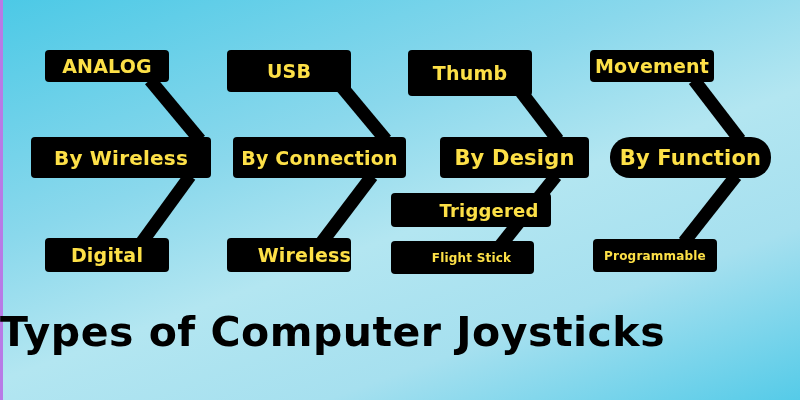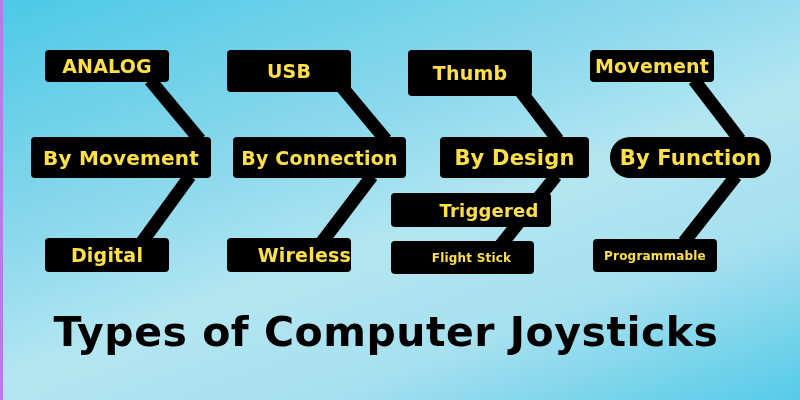--- a/index.html
+++ b/index.html
@@ -5,21 +5,21 @@
   html, body { margin: 0; padding: 0; }
   body { width: 800px; height: 400px; overflow: hidden; position: relative;
     font-family: "DejaVu Sans", sans-serif; }
   .bg { position: absolute; left: 0; top: 0; width: 800px; height: 400px;
     background: linear-gradient(160deg, #4cc9e6 0%, #8ad8ec 35%, #b3e6f1 55%, #a6e0ef 75%, #55cbe8 100%); }
   .stripe { position: absolute; left: 0; top: 0; width: 3px; height: 400px; background: #b87ae6; }
   svg.lines { position: absolute; left: 0; top: 0; width: 800px; height: 400px; }
   .box { position: absolute; background: #000; color: #fde047; border-radius: 4px;
     display: flex; align-items: center; justify-content: center;
     font-weight: bold; white-space: nowrap; letter-spacing: 0.2px; }
-  .title { position: absolute; left: 0; top: 308px; width: 772px; text-align: center;
+  .title { position: absolute; left: 0; top: 308px; width: 772px; 
     font-family: "DejaVu Sans", sans-serif; font-weight: bold; font-size: 41px;
     color: #000; letter-spacing: 0.5px; }
 </style>
 </head>
 <body>
 
 <div class="bg"></div>
 <div class="stripe"></div>
 
 <svg class="lines" viewBox="0 0 800 400">
@@ -36,21 +36,21 @@
 
     <line x1="694" y1="80" x2="740" y2="140"></line>
     <line x1="736" y1="176" x2="684" y2="242"></line>
   </g>
 </svg>
 
 <div class="box" style="left:45px;top:50px;width:124px;height:32px;font-size:19px;">
   <span>ANALOG</span>
 </div>
 <div class="box" style="left:31px;top:137px;width:180px;height:41px;font-size:20px;">
-  <span>By Movement</span>
+  <span>By Wireless</span>
 </div>
 <div class="box" style="left:45px;top:238px;width:124px;height:34px;font-size:19px;align-items:center;">
   <span>Digital</span>
 </div>
 
 <div class="box" style="left:227px;top:50px;width:124px;height:42px;font-size:19px;">
   <span>USB</span>
 </div>
 <div class="box" style="left:233px;top:137px;width:173px;height:41px;font-size:19px;">
   <span>By Connection</span>

